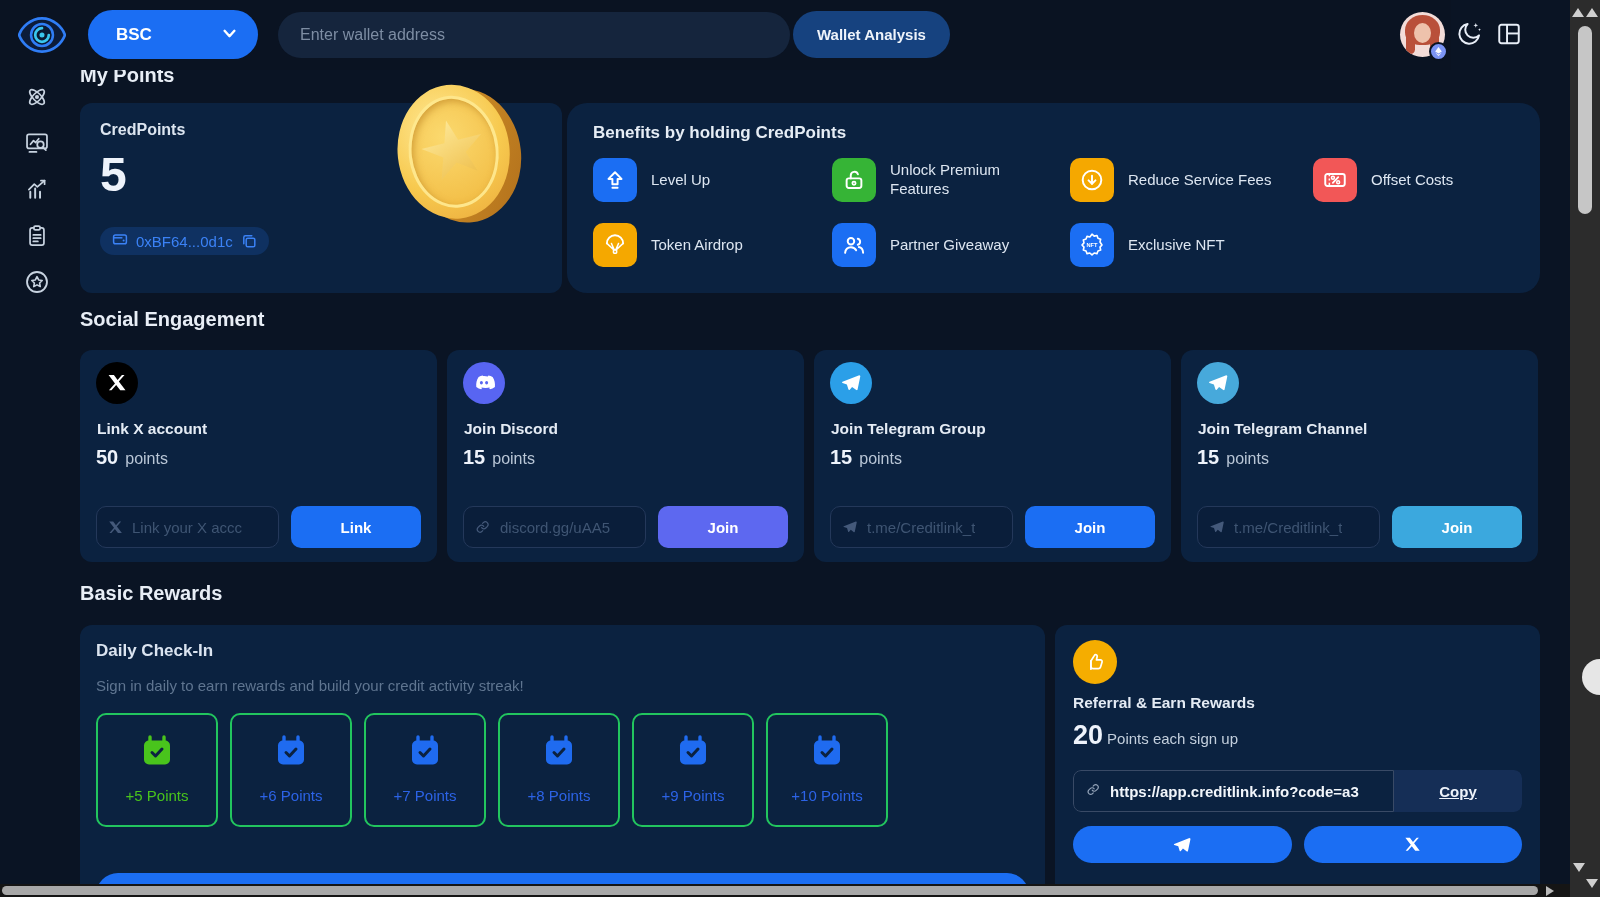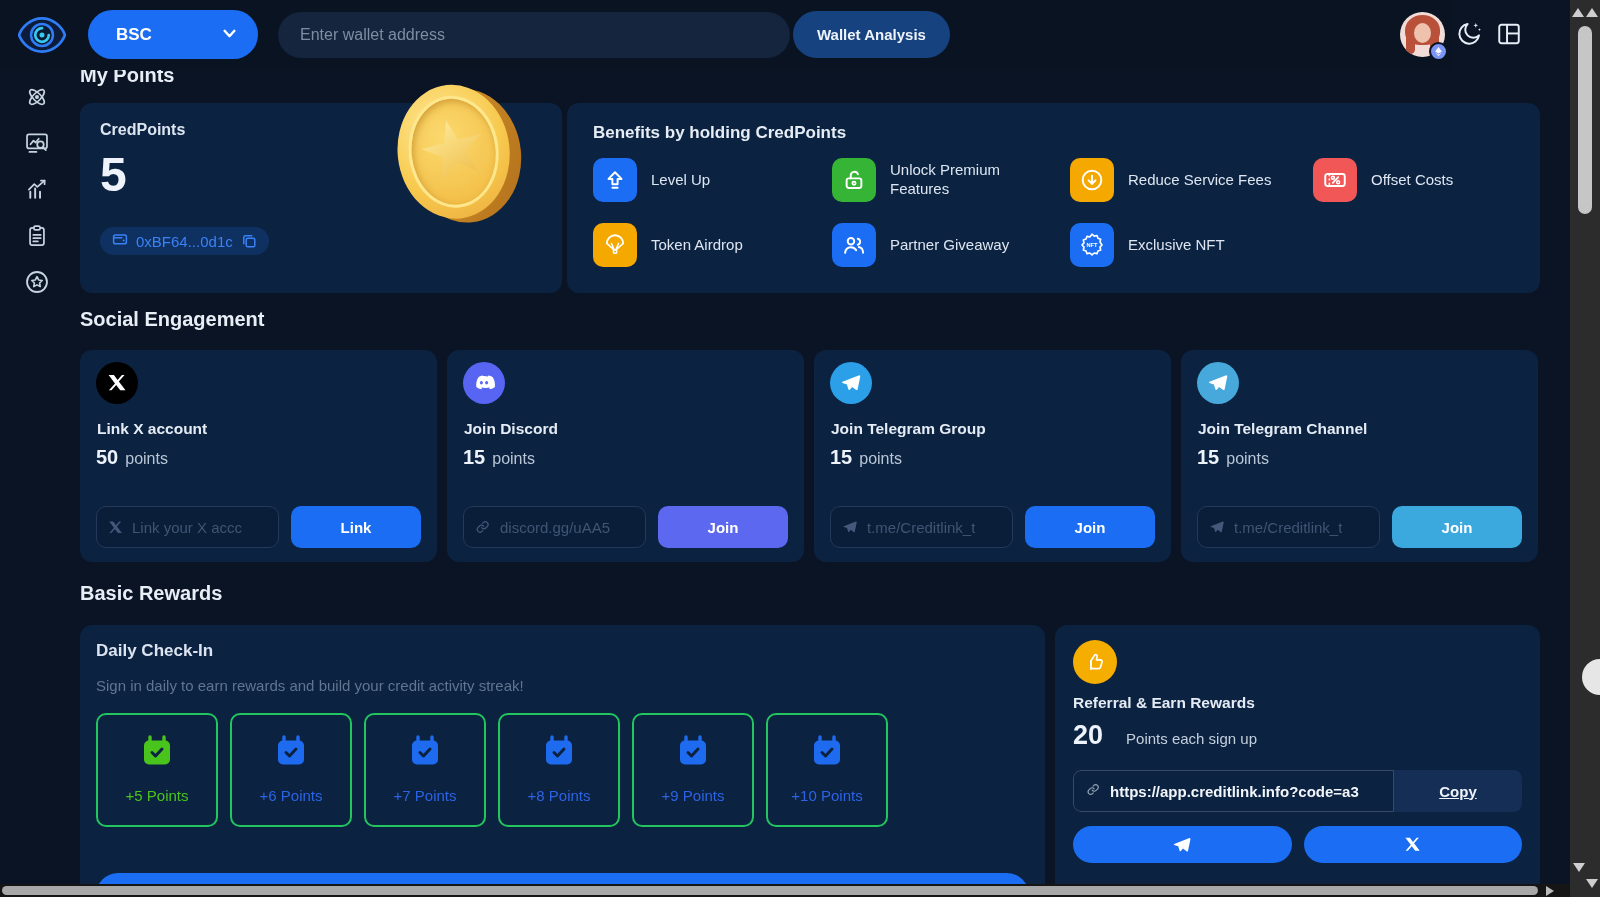--- a/index.html
+++ b/index.html
@@ -111,21 +111,21 @@
   .tile.blue .t-ic { color:#1f6bf0; }
   .tile.done .t-label { color:#49c41c; }
   .tile.done .t-ic { color:#49c41c; }
   .checkin-btn { position:absolute; left:16px; right:16px; top:248px; height:44px; background:#1b6ef3;
                  border:none; border-radius:22px; cursor:pointer; }
 
   
   .ref-icon { position:absolute; left:18px; top:15px; width:44px; height:44px; border-radius:50%; background:#f5ad00;
               display:flex; align-items:center; justify-content:center; color:#fff; }
   .ref-title { position:absolute; left:18px; top:69px; font-size:15.5px; font-weight:600; color:#e4ebf4; }
-  .ref-points { position:absolute; left:18px; top:95px; display:flex; align-items:baseline; gap:23px;justify-content:flex-end; }
+  .ref-points { position:absolute; left:18px; top:95px; display:flex; align-items:baseline; gap:4px;justify-content:flex-end; }
   .ref-points .num { font-size:27px; font-weight:800; color:#eef3fb; }
   .ref-points .unit { font-size:15px; color:#c3cfdd; }
   .ref-link-row { position:absolute; left:18px; right:18px; top:145px; height:42px; display:flex; border-radius:8px; overflow:hidden; }
   .ref-link { flex:1; display:flex; align-items:center; gap:9px; border:1px solid #394a66; border-radius:8px 0 0 8px;
               padding:0 12px; min-width:0; color:#93a3b8; }
   .ref-link .url { font-size:15px; font-weight:600; color:#f2f6fb; white-space:nowrap; overflow:hidden; }
   .ref-copy { width:128px; background:#152e56; border:none; color:#eef3fa; font-size:15px; font-weight:600; cursor:pointer;
               border-radius:0 8px 8px 0;text-decoration:underline; }
   .share-row { position:absolute; left:18px; right:18px; top:201px; display:flex; gap:12px; }
   .share-btn { flex:1; height:37px; border:none; border-radius:19px; background:#1b6ef3; color:#fff; cursor:pointer;
@@ -262,21 +262,21 @@
   </div>
 
   <div class="coin">
     <div class="coin-edge"></div>
     <div class="coin-face">
       <div class="coin-ring"></div>
       <div class="coin-star"></div>
     </div>
   </div>
 
-  <div class="card" style="left:567px; top:103px; width:973px; height:190px;">
+  <div class="card" style="left:567px; top:103px; width:973px; height:190px;border-radius:20px;">
     <div class="benefits-title">Benefits by holding CredPoints</div>
     <div class="benefits-grid">
 
       <div class="benefit">
         <div class="b-ic b-blue">
           <svg viewBox="0 0 24 24" width="26" height="26">
               <path d="M12 4.8 6 11h3.6v5h4.8v-5H18z" fill="none" stroke="#fff" stroke-width="1.8" stroke-linejoin="round"></path>
               <line x1="9.6" y1="19.2" x2="14.4" y2="19.2" stroke="#fff" stroke-width="1.8" stroke-linecap="round"></line>
             </svg>
         </div>

